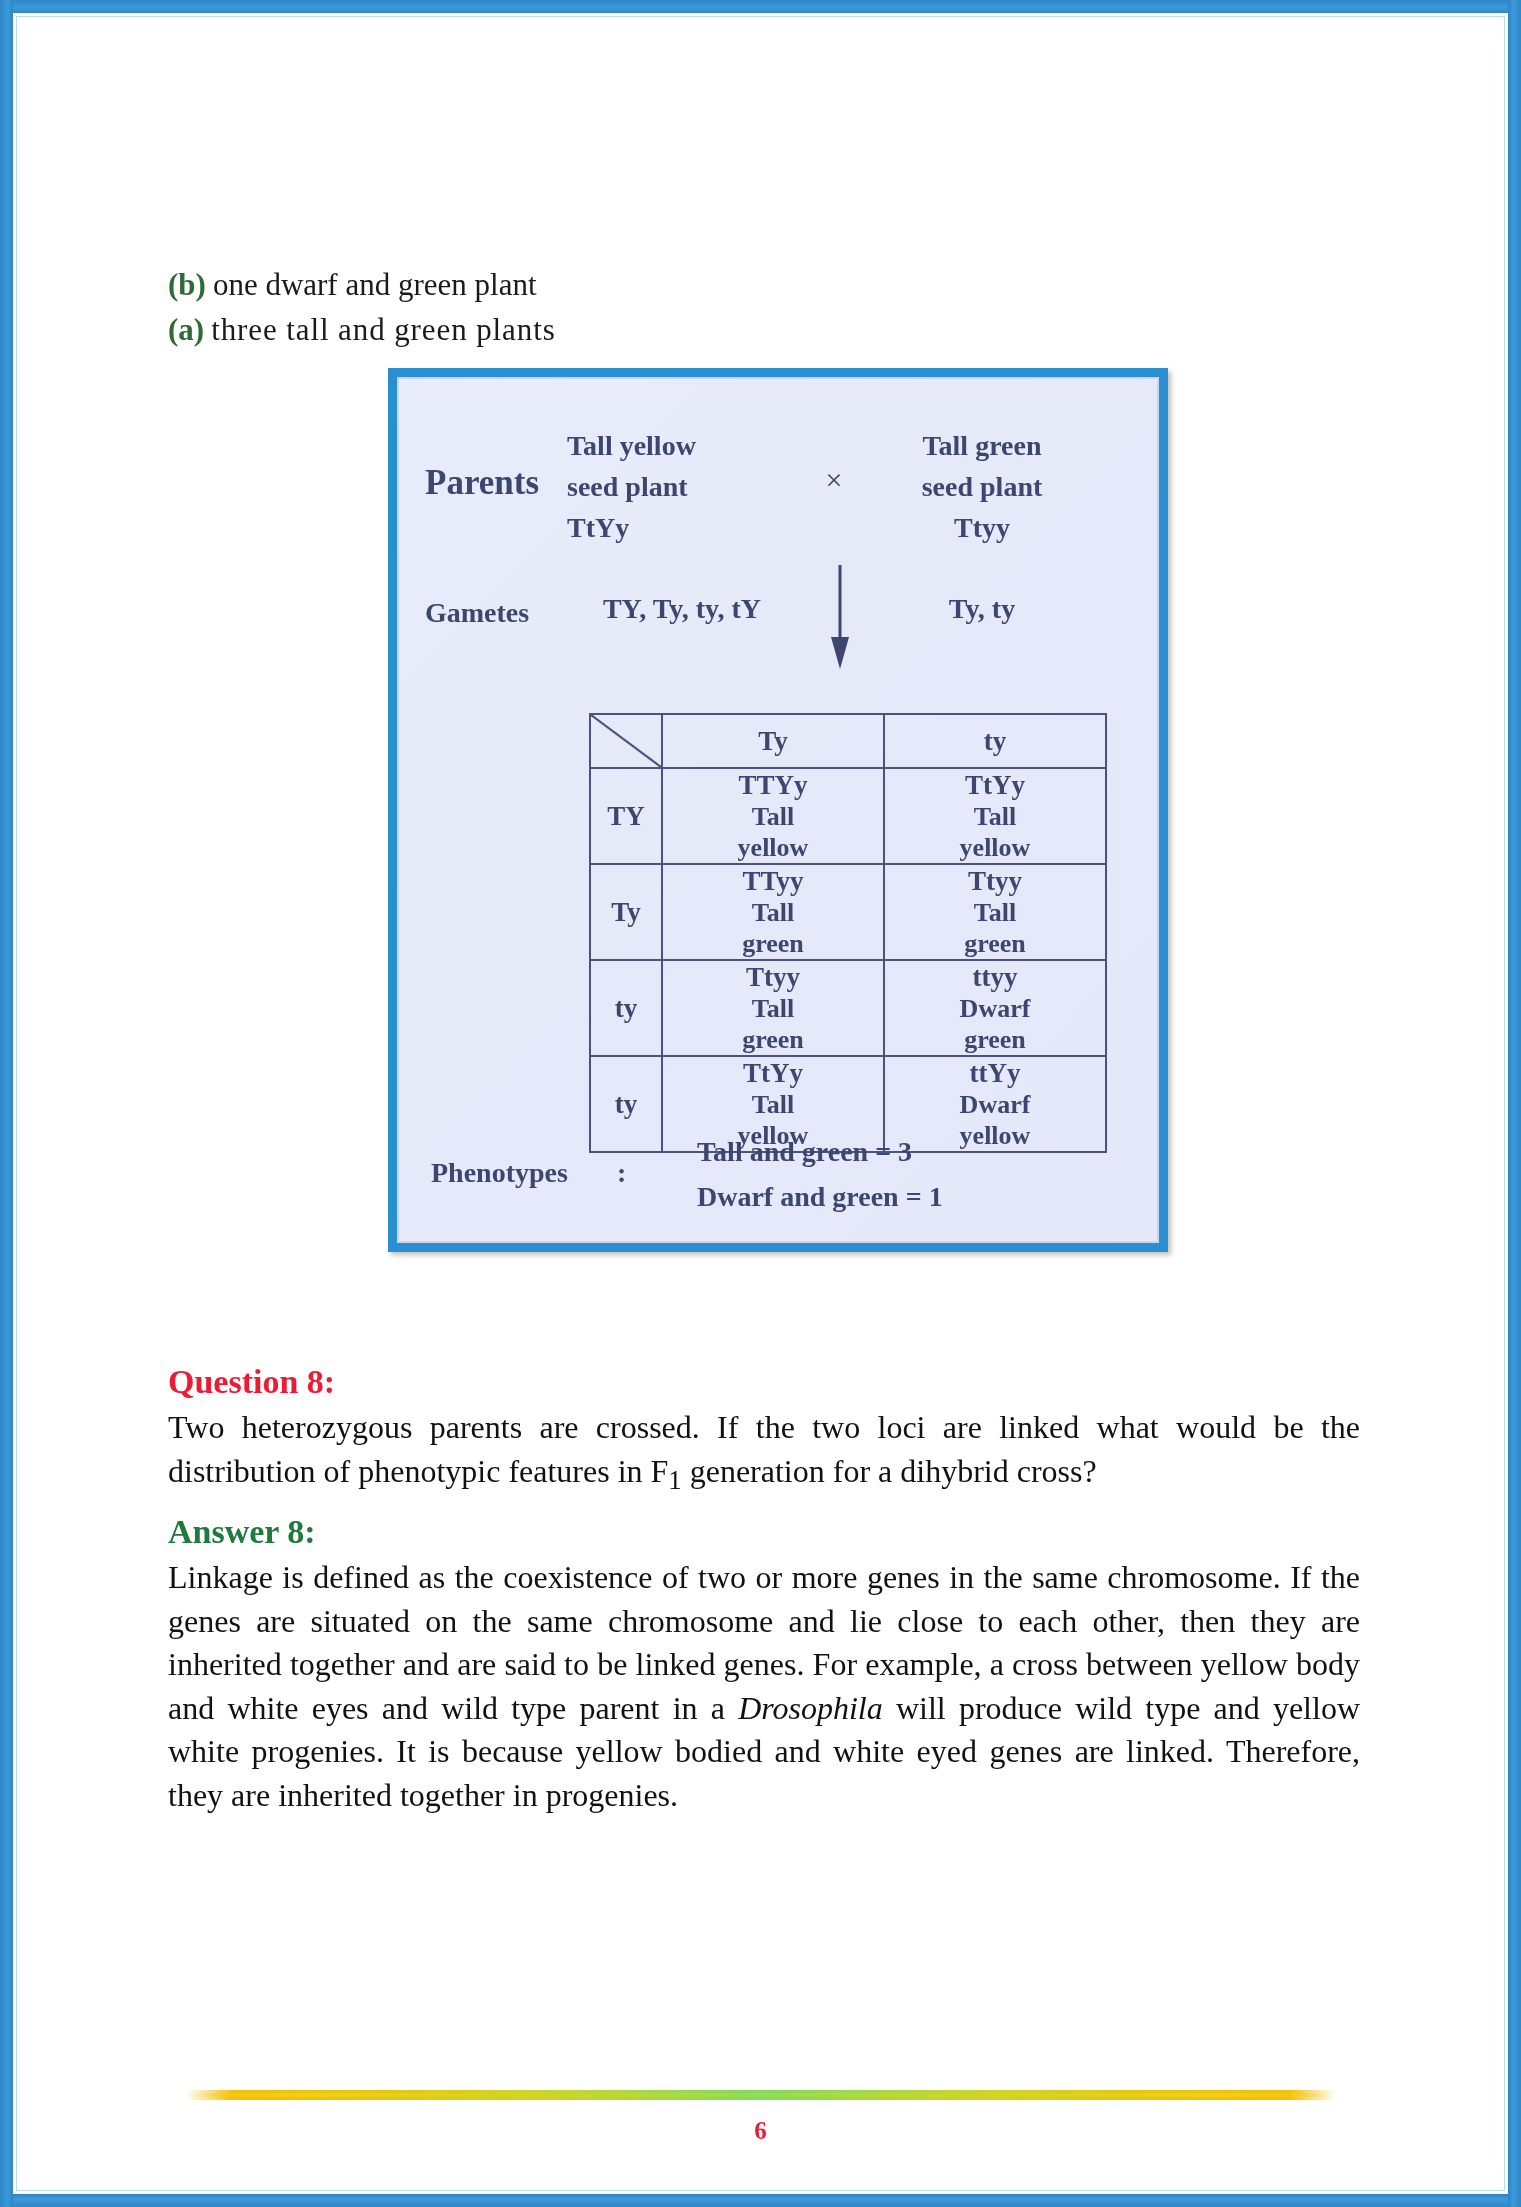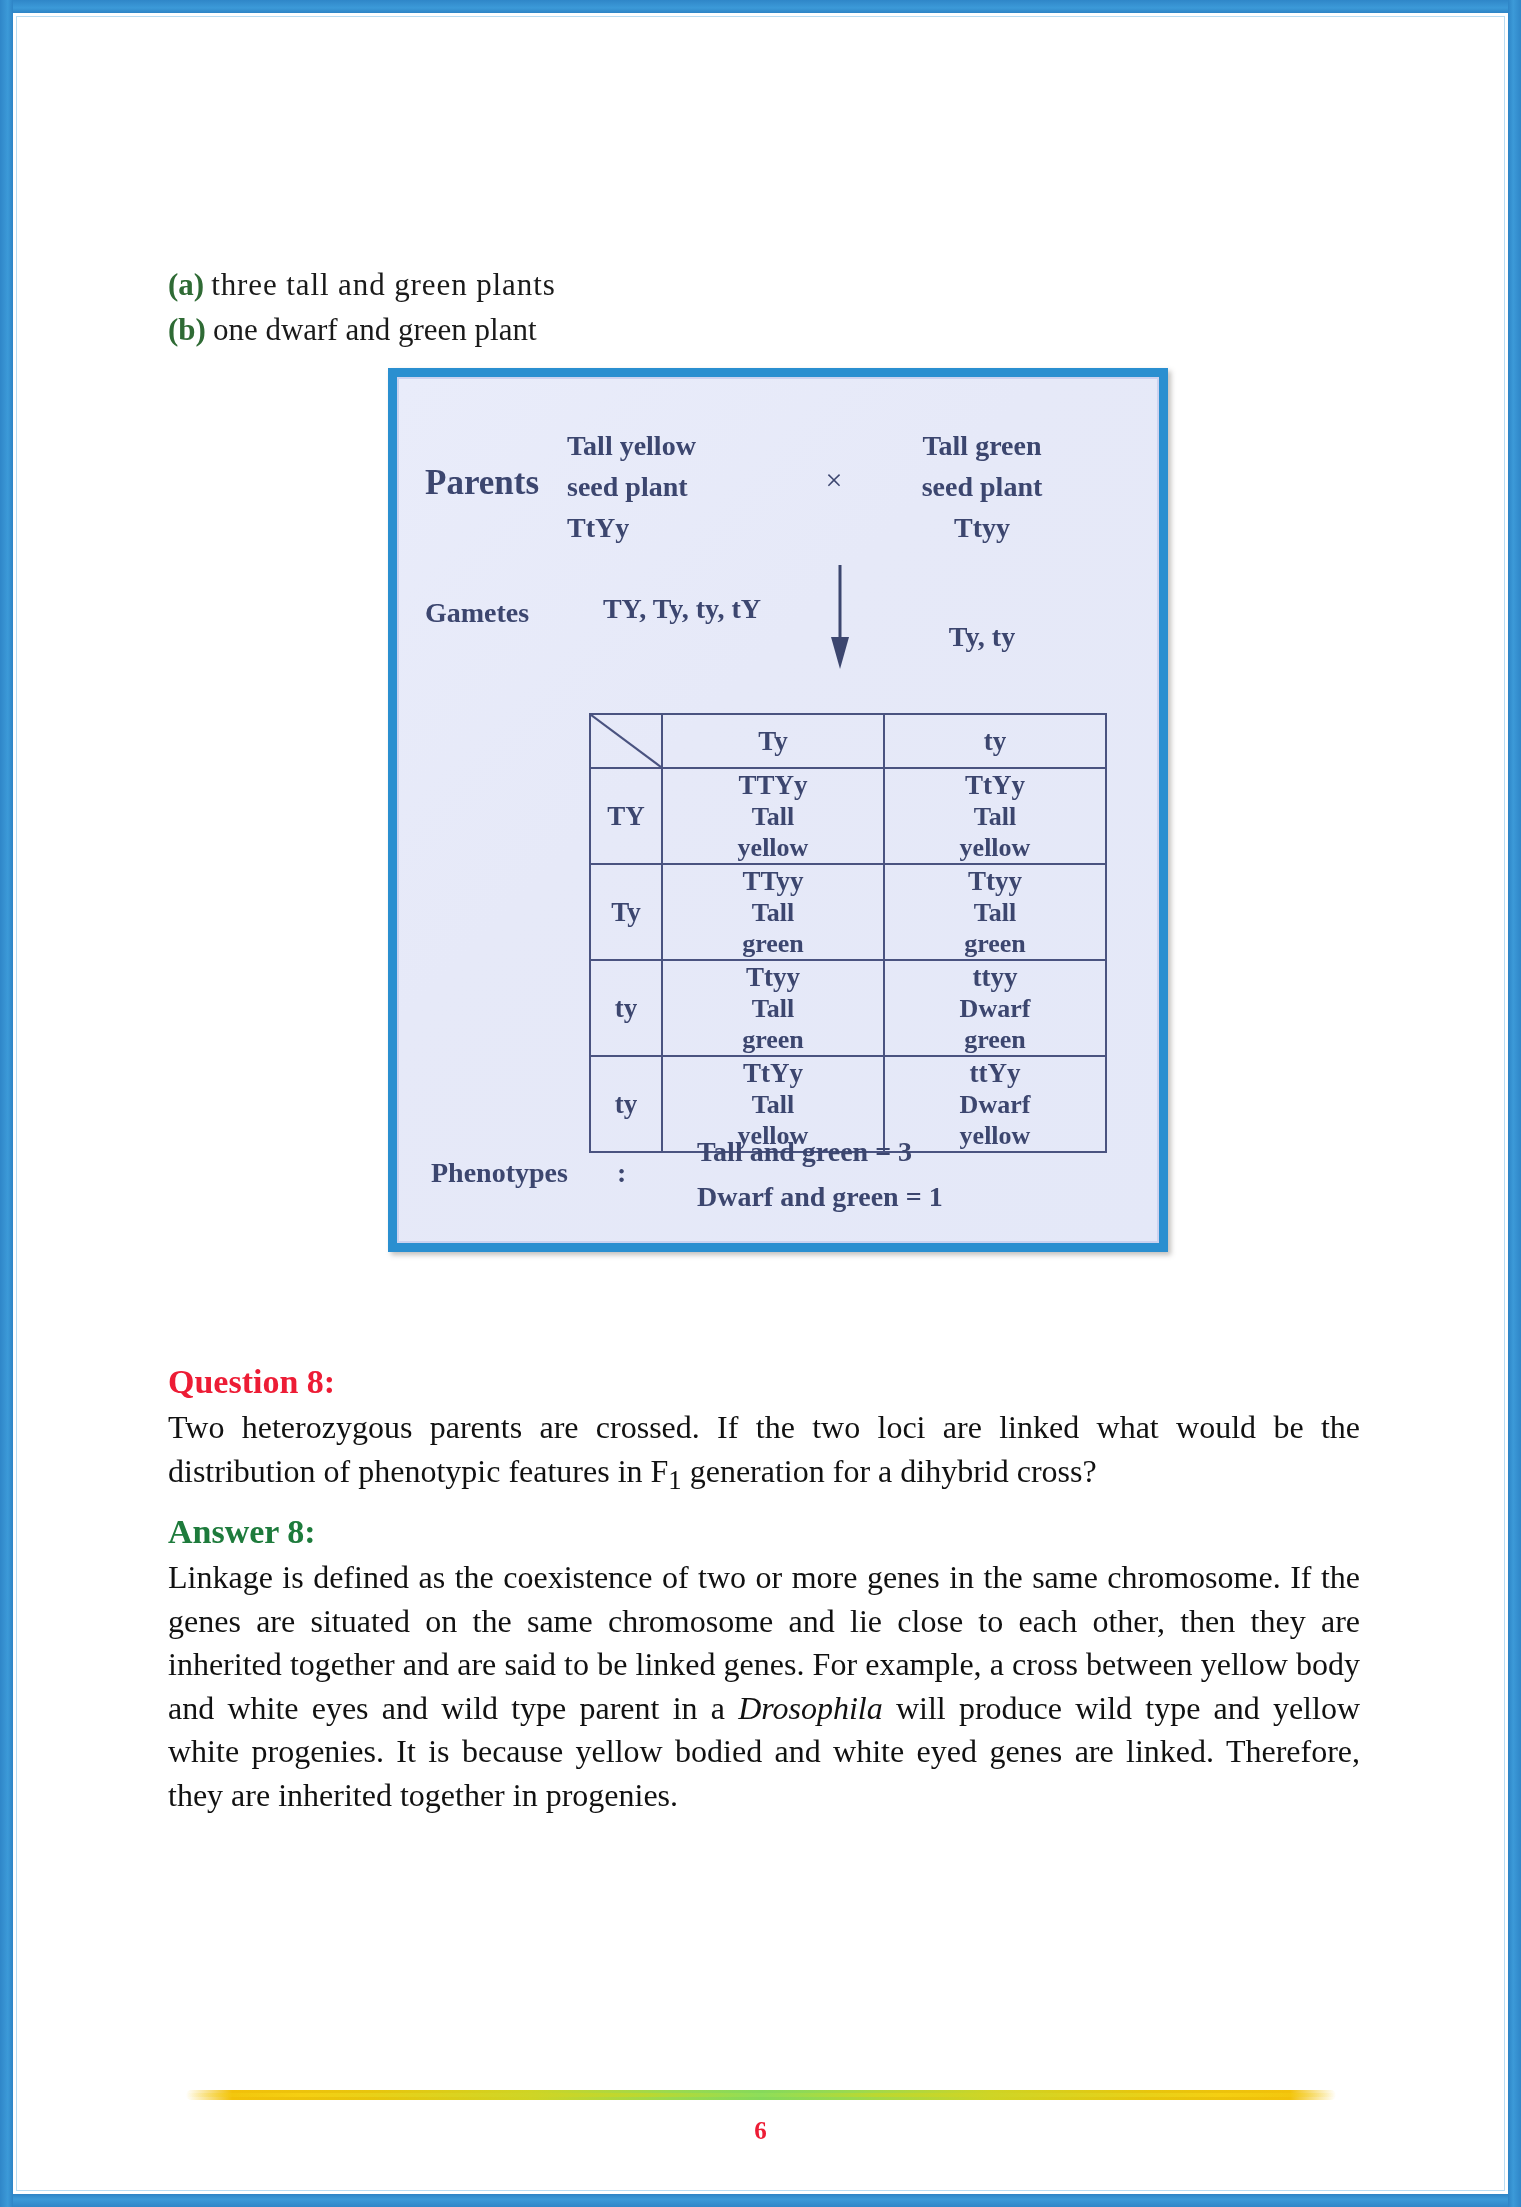--- a/index.html
+++ b/index.html
@@ -126,21 +126,20 @@
   }
   .gam-a {
     position: absolute; left: 150px; top: 8px;
     width: 270px; text-align: center;
     font-size: 28px;
   }
   .gam-b {
     position: absolute; left: 470px; top: 8px;
     width: 230px; text-align: center;
     font-size: 28px;
-    margin-top: 28px;
   }
   
   .down-arrow {
     position: absolute;
     left: 432px; top: -22px;
     width: 22px; height: 108px;
   }
 
   
   .punnett {
@@ -279,24 +278,24 @@
 <div class="page">
 
   <div class="frame-bar frame-top"></div>
   <div class="frame-bar frame-bottom"></div>
   <div class="frame-bar frame-left"></div>
   <div class="frame-bar frame-right"></div>
   <div class="frame-inner-line"></div>
 
   <div class="content">
     <div class="opt-line">
-      <span class="opt-label">(a)</span><span class="opt-a-text">three  tall  and  green  plants</span>
+      <span class="opt-label">(b)</span><span>one dwarf and green plant</span>
     </div>
     <div class="opt-line">
-      <span class="opt-label">(b)</span><span>one dwarf and green plant</span>
+      <span class="opt-label">(a)</span><span class="opt-a-text">three  tall  and  green  plants</span>
     </div>
   </div>
 
   <div class="diagram-wrap">
     <div class="diagram-box">
       <div class="diagram-inner-edge"></div>
 
       <div class="parents-row">
         <div class="dg-text lbl-parents">Parents</div>
         <div class="dg-text parent-a">

